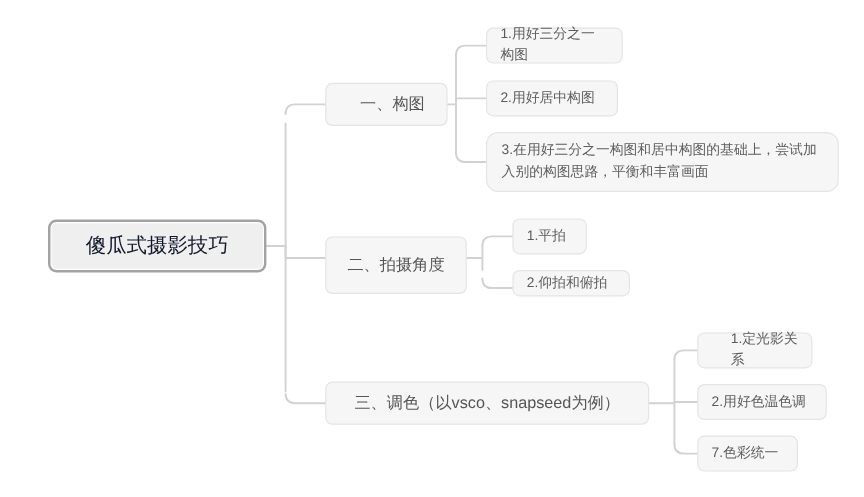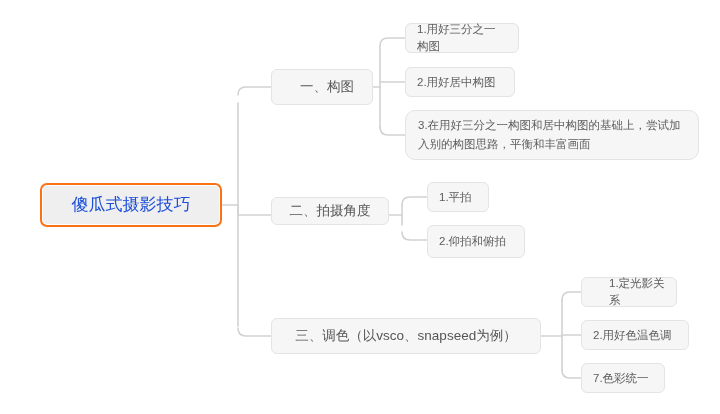--- a/index.html
+++ b/index.html
@@ -35,24 +35,24 @@
     background: #f6f6f6;
     border: 1px solid #e4e4e4;
     border-radius: 6px;
     color: #5a5a5a;
     line-height: 1.45;
     white-space: pre-wrap;
     z-index: 2;
   }
   .node-root {
     background: #efefef;
-    border: 2px solid #f97316;
+    border: 2px solid #a3a3a3;
     border-radius: 7px;
     box-shadow: 0 0 0 1px #ffffff inset;
-    color: #1d4ed8;
+    color: #0f172a;
     font-size: 17px;
     justify-content: center;
     padding: 0 14px;
   }
   .node-l2 {
     font-size: 13.5px;
     padding: 0 14px;
     justify-content: center;
     color: #555555;
   }
@@ -65,29 +65,29 @@
     align-items: center;
     padding: 6px 12px;
     line-height: 1.65;
     border-radius: 10px;
   }
 
   
   #root-node      { left: 40px;  top: 183px; width: 182px; height: 44px; }
 
   #b1-node        { left: 271px; top: 69px;  width: 102px; height: 36px; padding-left: 24px; }
-  #b2-node        { left: 271px; top: 197px; width: 118px; height: 28px; }
+  #b2-node        { left: 271px; top: 197px; width: 118px; height: 48px; }
   #b3-node        { left: 271px; top: 318px; width: 270px; height: 36px; }
 
   #b1c1-node      { left: 405px; top: 23px;  width: 114px; height: 30px; }
   #b1c2-node      { left: 405px; top: 67px;  width: 110px; height: 30px; }
   #b1c3-node      { left: 405px; top: 110px; width: 294px; height: 50px; }
 
   #b2c1-node      { left: 427px; top: 182px; width: 62px;  height: 30px; text-align: right; }
-  #b2c2-node      { left: 427px; top: 225px; width: 98px;  height: 33px; }
+  #b2c2-node      { left: 427px; top: 225px; width: 98px;  height: 22px; }
 
   #b3c1-node      { left: 581px; top: 277px; width: 96px;  height: 30px; padding-left: 27px; }
   #b3c2-node      { left: 581px; top: 320px; width: 108px; height: 30px; }
   #b3c3-node      { left: 581px; top: 363px; width: 84px;  height: 30px; }
 </style>
 </head>
 <body>
 
 <div id="canvas">
 

